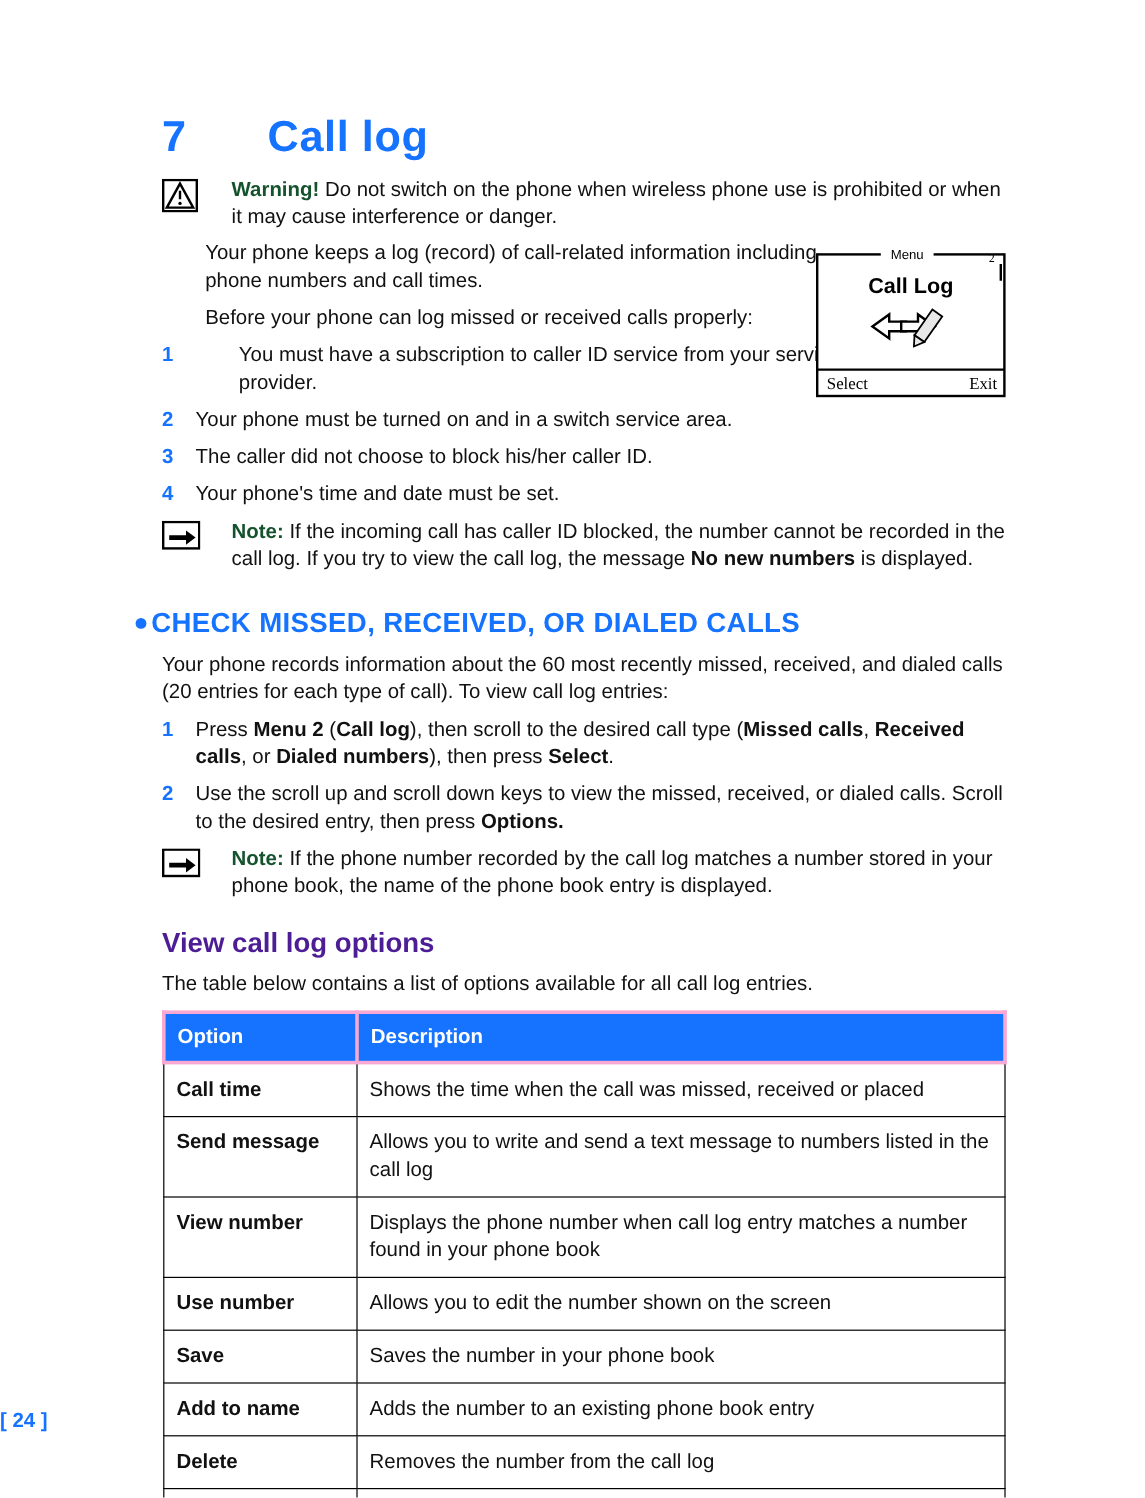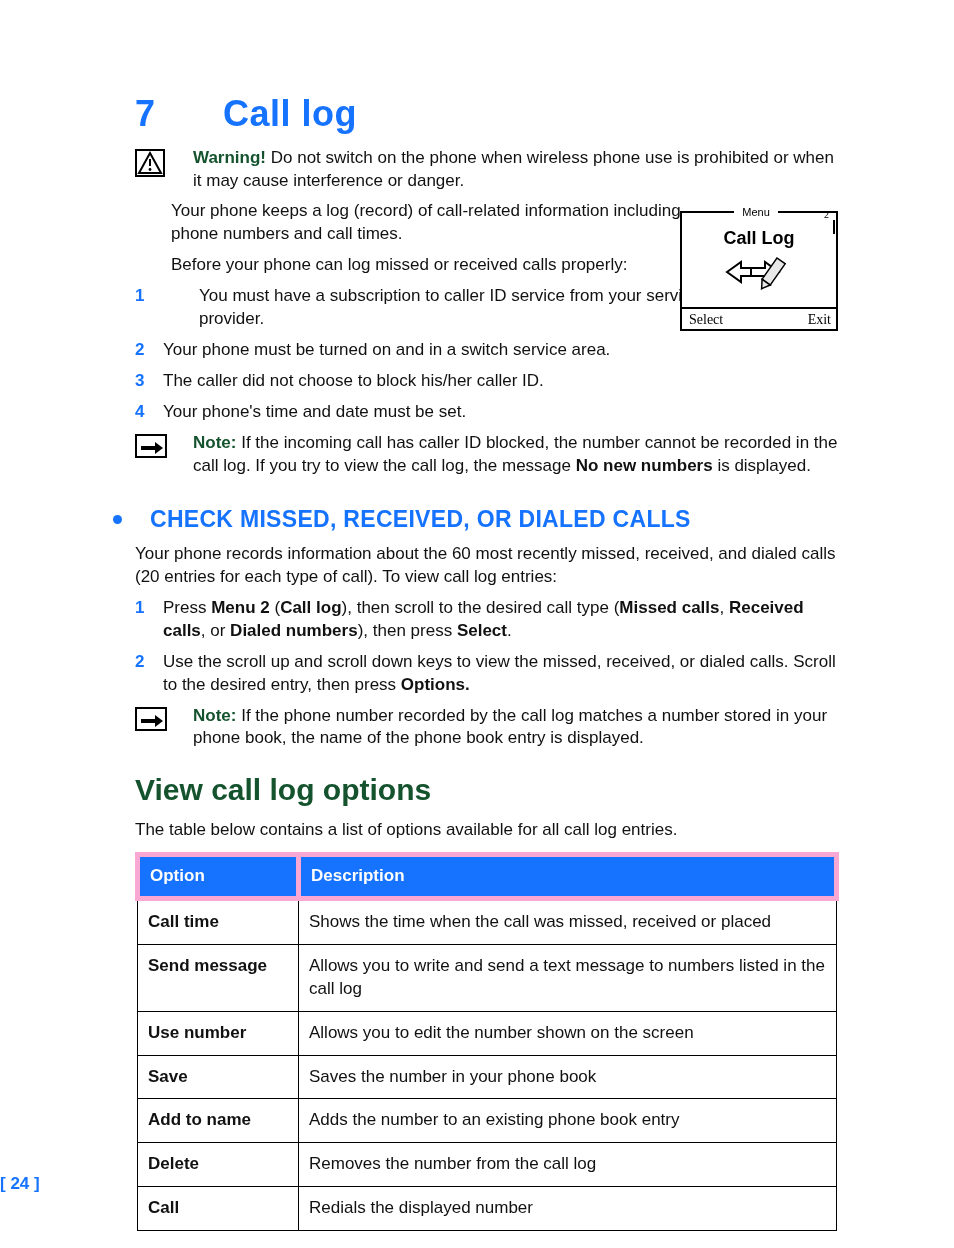--- a/index.html
+++ b/index.html
@@ -81,59 +81,59 @@
     flex: 0 0 18px;
   }
   ol.numlist > li > .txt {
     flex: 1 1 auto;
   }
 
   
   .sec-bullet {
     display: flex;
     align-items: center;
-    gap: 28px;
+    gap: 4px;
     margin-top: 26px;
     margin-bottom: 2px;
   }
   .sec-bullet .dot {
     width: 9px; height: 9px; border-radius: 50%;
     background: #1573ff;
     flex: 0 0 auto;
     margin-left: -22px;
   }
   .sec-bullet .sec-title {
     color: #1573ff;
     font-weight: 700;
     font-size: 23px;
     letter-spacing: 0.3px;
   }
 
   .subhead {
-    color: #14532d;
-    font-weight: 700;
-    font-size: 30px;
+    color: #4c1d95;
+    font-weight: 700;
+    font-size: 23px;
     margin-top: 20px;
     margin-bottom: 2px;
   }
 
   
   table.opts {
     width: 100%;
     border-collapse: collapse;
     margin-top: 10px;
     font-size: 17px;
   }
   table.opts th {
     background: #1573ff;
     color: #fff;
     text-align: left;
     font-weight: 700;
     padding: 8px 10px;
-    border: 5px solid #f9a8d4;
+    border: 3px solid #f9a8d4;
   }
   table.opts td {
     border: 1px solid #000;
     padding: 10px 10px;
     vertical-align: top;
   }
   table.opts td.optname {
     font-weight: 700;
     width: 140px;
   }
@@ -303,20 +303,24 @@
     <tbody>
       <tr>
           <td class="optname">Call time</td>
           <td>Shows the time when the call was missed, received or placed</td>
         </tr>
       <tr>
           <td class="optname">Send message</td>
           <td>Allows you to write and send a text message to numbers listed in the call log</td>
         </tr>
       <tr>
+          <td class="optname">View number</td>
+          <td>Displays the phone number when call log entry matches a number found in your phone book</td>
+        </tr>
+      <tr>
           <td class="optname">Use number</td>
           <td>Allows you to edit the number shown on the screen</td>
         </tr>
       <tr>
           <td class="optname">Save</td>
           <td>Saves the number in your phone book</td>
         </tr>
       <tr>
           <td class="optname">Add to name</td>
           <td>Adds the number to an existing phone book entry</td>

